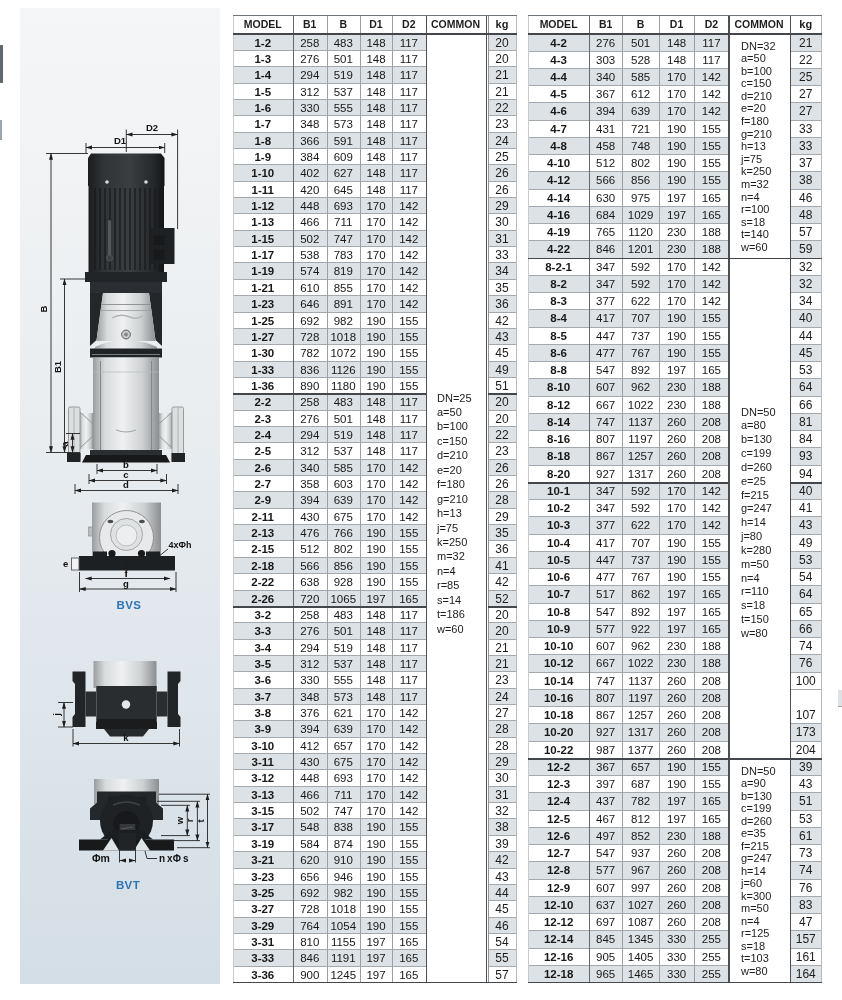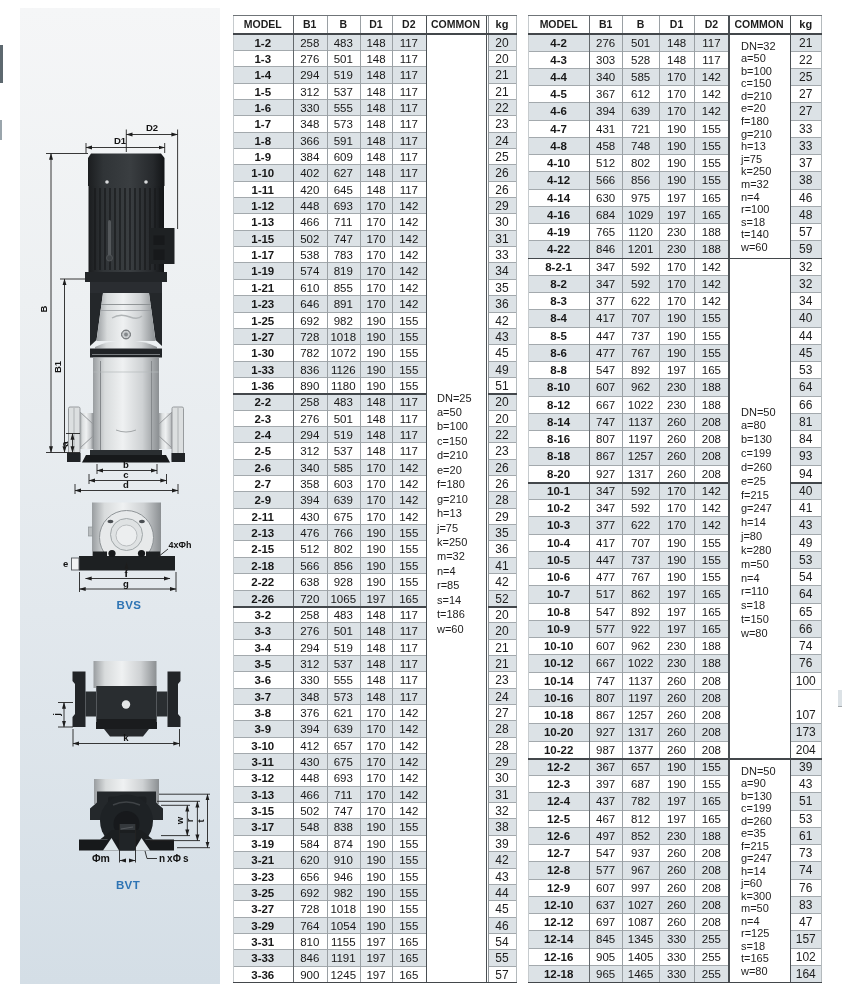--- a/index.html
+++ b/index.html
@@ -552,21 +552,21 @@
 <div style="position:absolute;left:261.2px;top:847.28px;width:32.4px;height:17.25px;line-height:17.25px;background:#dce2e6;border-bottom:1px solid #a3a9ad;box-sizing:border-box;text-align:center;font-size:12px;color:#1c1c1c;">74</div>
 <div style="position:absolute;left:0;top:864.53px;width:200.0px;height:17.25px;line-height:17.25px;background:#ffffff;border-bottom:1px solid #a3a9ad;box-sizing:border-box;text-align:center;font-size:11.5px;color:#181818;white-space:nowrap;"><span style="display:inline-block;width:60.4px;font-weight:bold;">12-9</span><span style="display:inline-block;width:33.7px;">607</span><span style="display:inline-block;width:36.3px;">997</span><span style="display:inline-block;width:35.6px;">260</span><span style="display:inline-block;width:34.0px;">208</span></div>
 <div style="position:absolute;left:261.2px;top:864.53px;width:32.4px;height:17.25px;line-height:17.25px;background:#ffffff;border-bottom:1px solid #a3a9ad;box-sizing:border-box;text-align:center;font-size:12px;color:#1c1c1c;">76</div>
 <div style="position:absolute;left:0;top:881.77px;width:200.0px;height:17.25px;line-height:17.25px;background:#dce2e6;border-bottom:1px solid #a3a9ad;box-sizing:border-box;text-align:center;font-size:11.5px;color:#181818;white-space:nowrap;"><span style="display:inline-block;width:60.4px;font-weight:bold;">12-10</span><span style="display:inline-block;width:33.7px;">637</span><span style="display:inline-block;width:36.3px;">1027</span><span style="display:inline-block;width:35.6px;">260</span><span style="display:inline-block;width:34.0px;">208</span></div>
 <div style="position:absolute;left:261.2px;top:881.77px;width:32.4px;height:17.25px;line-height:17.25px;background:#dce2e6;border-bottom:1px solid #a3a9ad;box-sizing:border-box;text-align:center;font-size:12px;color:#1c1c1c;">83</div>
 <div style="position:absolute;left:0;top:899.02px;width:200.0px;height:17.25px;line-height:17.25px;background:#ffffff;border-bottom:1px solid #a3a9ad;box-sizing:border-box;text-align:center;font-size:11.5px;color:#181818;white-space:nowrap;"><span style="display:inline-block;width:60.4px;font-weight:bold;">12-12</span><span style="display:inline-block;width:33.7px;">697</span><span style="display:inline-block;width:36.3px;">1087</span><span style="display:inline-block;width:35.6px;">260</span><span style="display:inline-block;width:34.0px;">208</span></div>
 <div style="position:absolute;left:261.2px;top:899.02px;width:32.4px;height:17.25px;line-height:17.25px;background:#ffffff;border-bottom:1px solid #a3a9ad;box-sizing:border-box;text-align:center;font-size:12px;color:#1c1c1c;">47</div>
 <div style="position:absolute;left:0;top:916.26px;width:200.0px;height:17.25px;line-height:17.25px;background:#dce2e6;border-bottom:1px solid #a3a9ad;box-sizing:border-box;text-align:center;font-size:11.5px;color:#181818;white-space:nowrap;"><span style="display:inline-block;width:60.4px;font-weight:bold;">12-14</span><span style="display:inline-block;width:33.7px;">845</span><span style="display:inline-block;width:36.3px;">1345</span><span style="display:inline-block;width:35.6px;">330</span><span style="display:inline-block;width:34.0px;">255</span></div>
 <div style="position:absolute;left:261.2px;top:916.26px;width:32.4px;height:17.25px;line-height:17.25px;background:#dce2e6;border-bottom:1px solid #a3a9ad;box-sizing:border-box;text-align:center;font-size:12px;color:#1c1c1c;">157</div>
 <div style="position:absolute;left:0;top:933.51px;width:200.0px;height:17.25px;line-height:17.25px;background:#ffffff;border-bottom:1px solid #a3a9ad;box-sizing:border-box;text-align:center;font-size:11.5px;color:#181818;white-space:nowrap;"><span style="display:inline-block;width:60.4px;font-weight:bold;">12-16</span><span style="display:inline-block;width:33.7px;">905</span><span style="display:inline-block;width:36.3px;">1405</span><span style="display:inline-block;width:35.6px;">330</span><span style="display:inline-block;width:34.0px;">255</span></div>
-<div style="position:absolute;left:261.2px;top:933.51px;width:32.4px;height:17.25px;line-height:17.25px;background:#ffffff;border-bottom:1px solid #a3a9ad;box-sizing:border-box;text-align:center;font-size:12px;color:#1c1c1c;">102</div>
+<div style="position:absolute;left:261.2px;top:933.51px;width:32.4px;height:17.25px;line-height:17.25px;background:#ffffff;border-bottom:1px solid #a3a9ad;box-sizing:border-box;text-align:center;font-size:12px;color:#1c1c1c;">161</div>
 <div style="position:absolute;left:0;top:950.75px;width:200.0px;height:17.25px;line-height:17.25px;background:#dce2e6;border-bottom:1px solid #a3a9ad;box-sizing:border-box;text-align:center;font-size:11.5px;color:#181818;white-space:nowrap;"><span style="display:inline-block;width:60.4px;font-weight:bold;">12-18</span><span style="display:inline-block;width:33.7px;">965</span><span style="display:inline-block;width:36.3px;">1465</span><span style="display:inline-block;width:35.6px;">330</span><span style="display:inline-block;width:34.0px;">255</span></div>
 <div style="position:absolute;left:261.2px;top:950.75px;width:32.4px;height:17.25px;line-height:17.25px;background:#dce2e6;border-bottom:1px solid #a3a9ad;box-sizing:border-box;text-align:center;font-size:12px;color:#1c1c1c;">164</div>
 
 <div style="position:absolute;left:0;top:0;width:1px;height:968.0px;background:#c6cbce;"></div>
 <div style="position:absolute;left:60.4px;top:0;width:1px;height:968.0px;background:#63686c;"></div>
 <div style="position:absolute;left:94.1px;top:0;width:1px;height:968.0px;background:#9aa0a4;"></div>
 <div style="position:absolute;left:130.4px;top:0;width:1px;height:968.0px;background:#9aa0a4;"></div>
 <div style="position:absolute;left:166.0px;top:0;width:1px;height:968.0px;background:#9aa0a4;"></div>
 <div style="position:absolute;left:200.0px;top:0;width:1.2px;height:968.0px;background:#4a4f53;"></div>
 <div style="position:absolute;left:261.2px;top:0;width:1.2px;height:968.0px;background:#4a4f53;"></div>
@@ -654,15 +654,15 @@
     <div>e=35</div>
     <div>f=215</div>
     <div>g=247</div>
     <div>h=14</div>
     <div>j=60</div>
     <div>k=300</div>
     <div>m=50</div>
     <div>n=4</div>
     <div>r=125</div>
     <div>s=18</div>
-    <div>t=165</div>
+    <div>t=103</div>
     <div>w=80</div>
   </div>
 
 </body></html>

